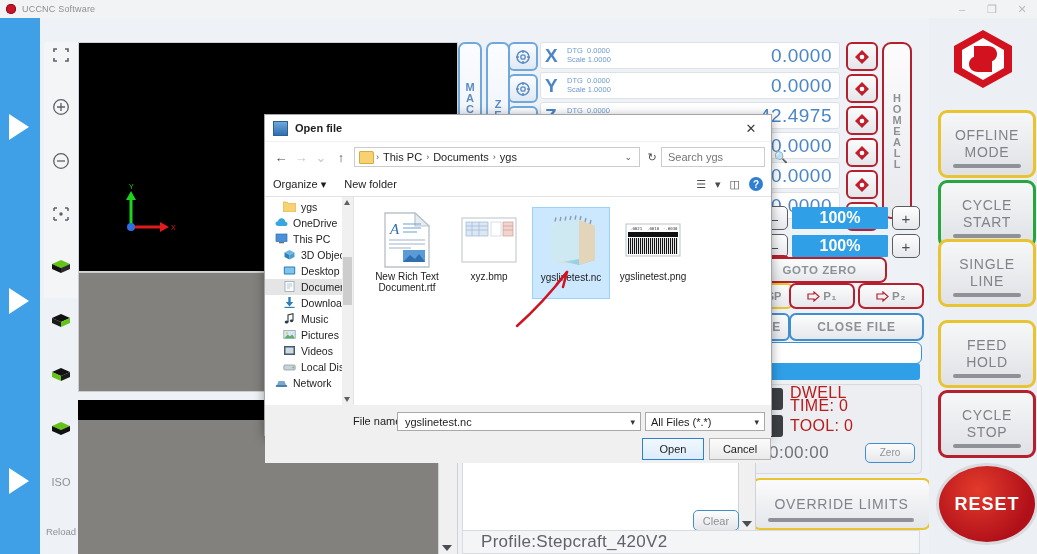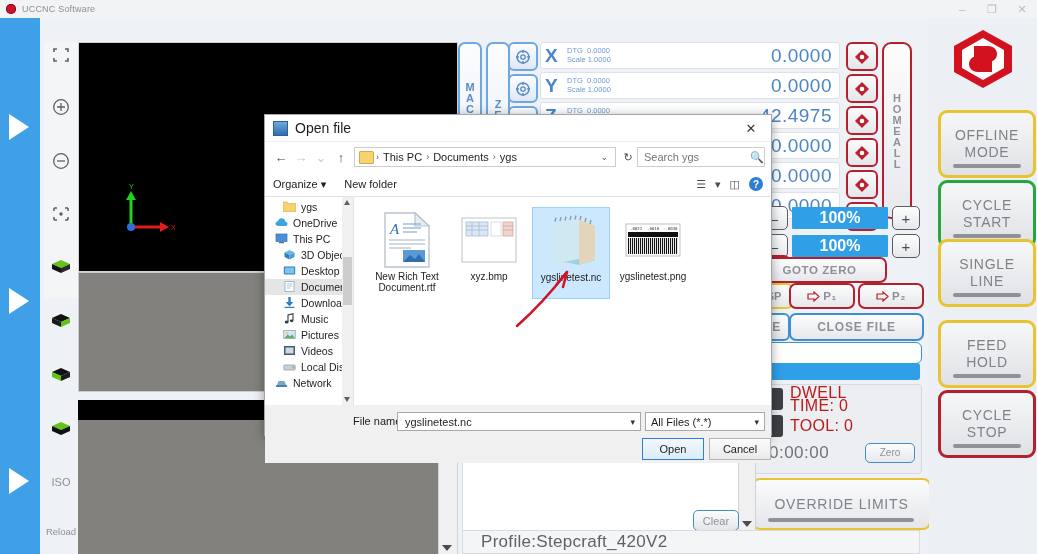--- a/index.html
+++ b/index.html
@@ -127,33 +127,33 @@
               font-size:17px;color:#5f6368;letter-spacing:.3px;}
   .midwhite{position:absolute;left:462px;top:432px;width:290px;height:98px;background:#fff;border:1px solid #d6d9dd;}
   .midscroll{position:absolute;left:738px;top:432px;width:16px;height:98px;background:#f0f0f0;border:1px solid #cfd2d6;}
   .midscroll .t{position:absolute;left:3px;top:3px;width:10px;height:12px;background:#cdcfd3;border:1px solid #b6b9be;}
   .midscroll .d{position:absolute;left:3px;bottom:4px;width:0;height:0;border-left:5px solid transparent;border-right:5px solid transparent;border-top:6px solid #4a4d52;}
 
   
   .dlg{position:absolute;left:264px;top:114px;width:506px;height:320px;background:#f0f0f0;border:1px solid #a2a6ab;box-shadow:0 2px 10px rgba(0,0,0,.35);}
   .dlg-tb{height:26px;background:#fff;display:flex;align-items:center;border-bottom:1px solid #f0f0f0;}
   .dlg-icon{width:13px;height:13px;margin-left:8px;background:linear-gradient(#6fa8dc,#2f6fb0);border:1px solid #2e5f95;}
-  .dlg-title{font-size:14px;color:#1d1d1d;margin-left:7px;}
+  .dlg-title{font-size:11px;color:#1d1d1d;margin-left:7px;font-weight:bold;}
   .dlg-close{margin-left:auto;width:40px;height:26px;display:flex;align-items:center;justify-content:center;color:#3a3a3a;font-size:13px;}
 
   .nav{height:30px;background:#fff;display:flex;align-items:center;padding:0 6px;}
   .navbtn{width:20px;height:20px;display:flex;align-items:center;justify-content:center;color:#4a4a4a;font-size:13px;}
   .navbtn.dis{color:#c6c6c6;}
   .crumbbox{flex:1;height:20px;margin:0 3px;border:1px solid #ccc;background:#fff;display:flex;align-items:center;padding:0 4px;box-sizing:border-box;}
   .crumb-ficon{width:13px;height:11px;background:#f6d272;border:1px solid #d9ab3d;border-radius:1px 2px 1px 1px;}
   .crumb{font-size:11px;color:#1d1d1d;padding:0 2px;}
   .sep{font-size:9px;color:#555;padding:0 2px;}
   .cdrop{margin-left:auto;font-size:9px;color:#555;padding-right:3px;}
   .refresh{width:18px;height:20px;display:flex;align-items:center;justify-content:center;color:#444;font-size:11px;}
-  .searchbox{width:128px;height:20px;border:1px solid #ccc;display:flex;align-items:center;padding:0 4px;box-sizing:border-box;}
+  .searchbox{width:104px;height:20px;border:1px solid #ccc;display:flex;align-items:center;padding:0 4px;box-sizing:border-box;}
   .searchbox input{border:0;outline:0;font-size:11px;color:#6d6d6d;width:104px;font-family:"Liberation Sans",sans-serif;background:transparent;}
   .sicon{margin-left:auto;color:#555;font-size:11px;}
 
   .toolbar2{height:24px;background:#fff;display:flex;align-items:center;padding:0 8px;border-bottom:1px solid #e2e2e2;}
   .t2item{font-size:11px;color:#1d1d1d;margin-right:18px;}
   .t2right{margin-left:auto;display:flex;align-items:center;gap:9px;}
   .t2ic{color:#4a4a4a;font-size:11px;}
   .helpic{width:14px;height:14px;border-radius:50%;background:#2f7fd0;color:#fff;font-size:10px;font-weight:bold;display:flex;align-items:center;justify-content:center;}
 
   .dlg-body{display:flex;height:208px;background:#fff;}
@@ -493,20 +493,21 @@
         <span>FEED</span>
         <span>HOLD</span>
         <div class="bar"></div>
       </div>
       <div class="bigbtn b-cyclestop" style="border-color: rgb(181, 32, 46);">
         <span>CYCLE</span>
         <span>STOP</span>
         <div class="bar"></div>
       </div>
     </div>
+  <div class="reset">RESET</div>
 
   <div class="midwhite"></div>
   <div class="midscroll">
     <div class="t"></div>
     <div class="d"></div>
   </div>
   <div class="clearbtn">Clear</div>
   <div class="profilebar">Profile:Stepcraft_420V2</div>
 
   <div class="dlg">

